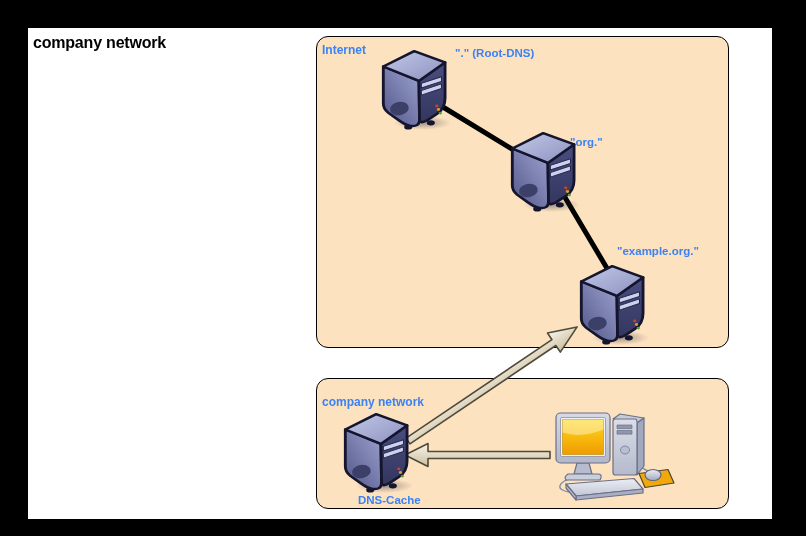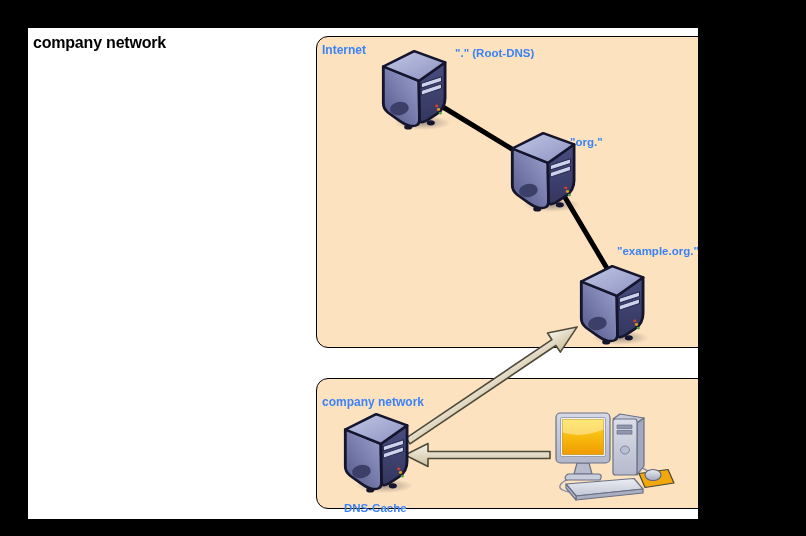--- a/index.html
+++ b/index.html
@@ -1,17 +1,17 @@
 <!DOCTYPE html>
 <html><head>
 <meta charset="utf-8">
 <style>
   html,body { margin:0; padding:0; background:#000; }
   .stage {
-    position:relative; width:698px; height:536px; background:#000;
+    position:relative; width:772px; height:536px; background:#000;
     font-family:"Liberation Sans", sans-serif; overflow:hidden;
   }
   .canvas {
     position:absolute; left:28px; top:28px; width:745px; height:491px;
     background:#ffffff;
   }
   .diagram-title {
     position:absolute; left:33px; top:34px;
     font-size:16px; font-weight:bold; color:#000; letter-spacing:-0.2px;
     white-space:nowrap;
@@ -24,21 +24,21 @@
   #company-box  { left:316px; top:378px; width:413px; height:131px; }
   .lbl {
     position:absolute; font-weight:bold; color:#3b82f6;
     font-size:11.5px; white-space:nowrap;
   }
   #internet-label      { left:322px; top:43px;  font-size:12px; }
   #root-label          { left:455px; top:47px; }
   #org-label           { left:570px; top:136px; }
   #example-label       { left:617px; top:245px; }
   #company-box-label   { left:322px; top:395px; font-size:12px; }
-  #dns-cache-label     { left:344px; top:494px;margin-top:8px; }
+  #dns-cache-label     { left:358px; top:494px; }
   svg.layer { position:absolute; left:0; top:0; pointer-events:none; }
   svg.node-icon { position:absolute; }
   .server { width:76px; height:86px; }
   #icon-root    { left:375px; top:45px; }
   #icon-org     { left:504px; top:127px; }
   #icon-example { left:573px; top:260px; }
   #icon-dns     { left:337px; top:408px; }
   #icon-pc      { left:546px; top:404px; width:130px; height:100px; }
 </style>
 </head>

